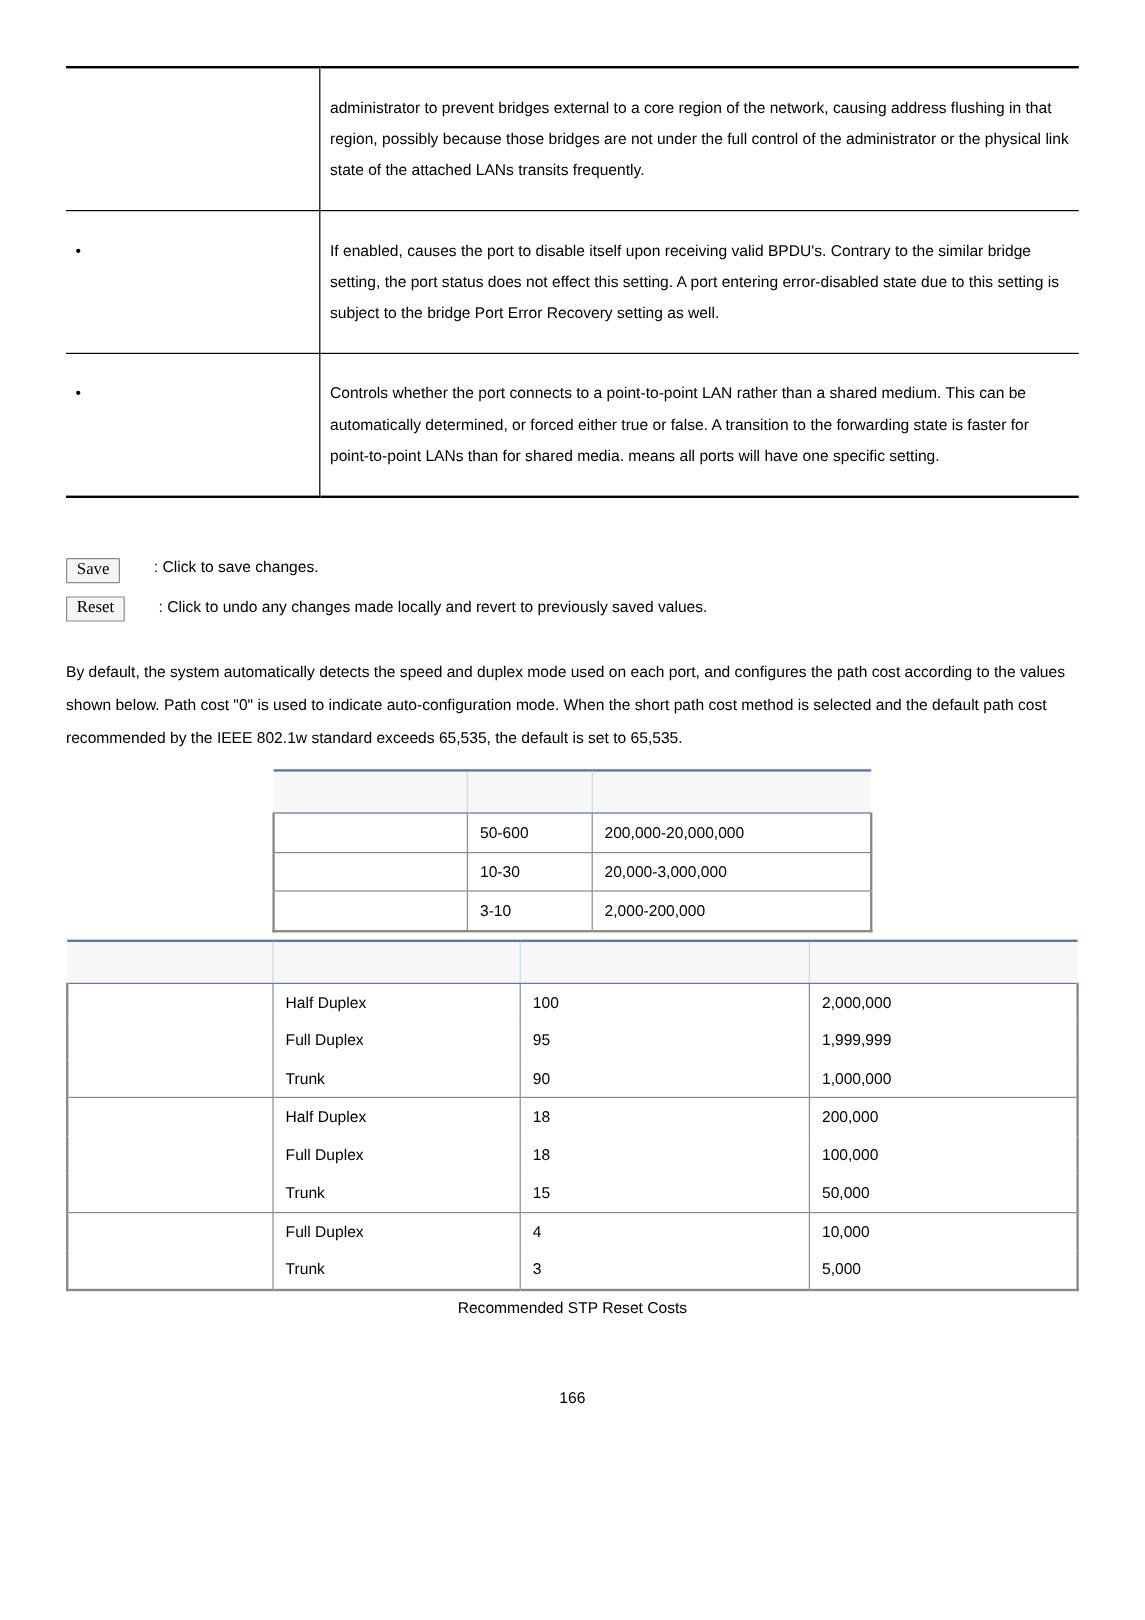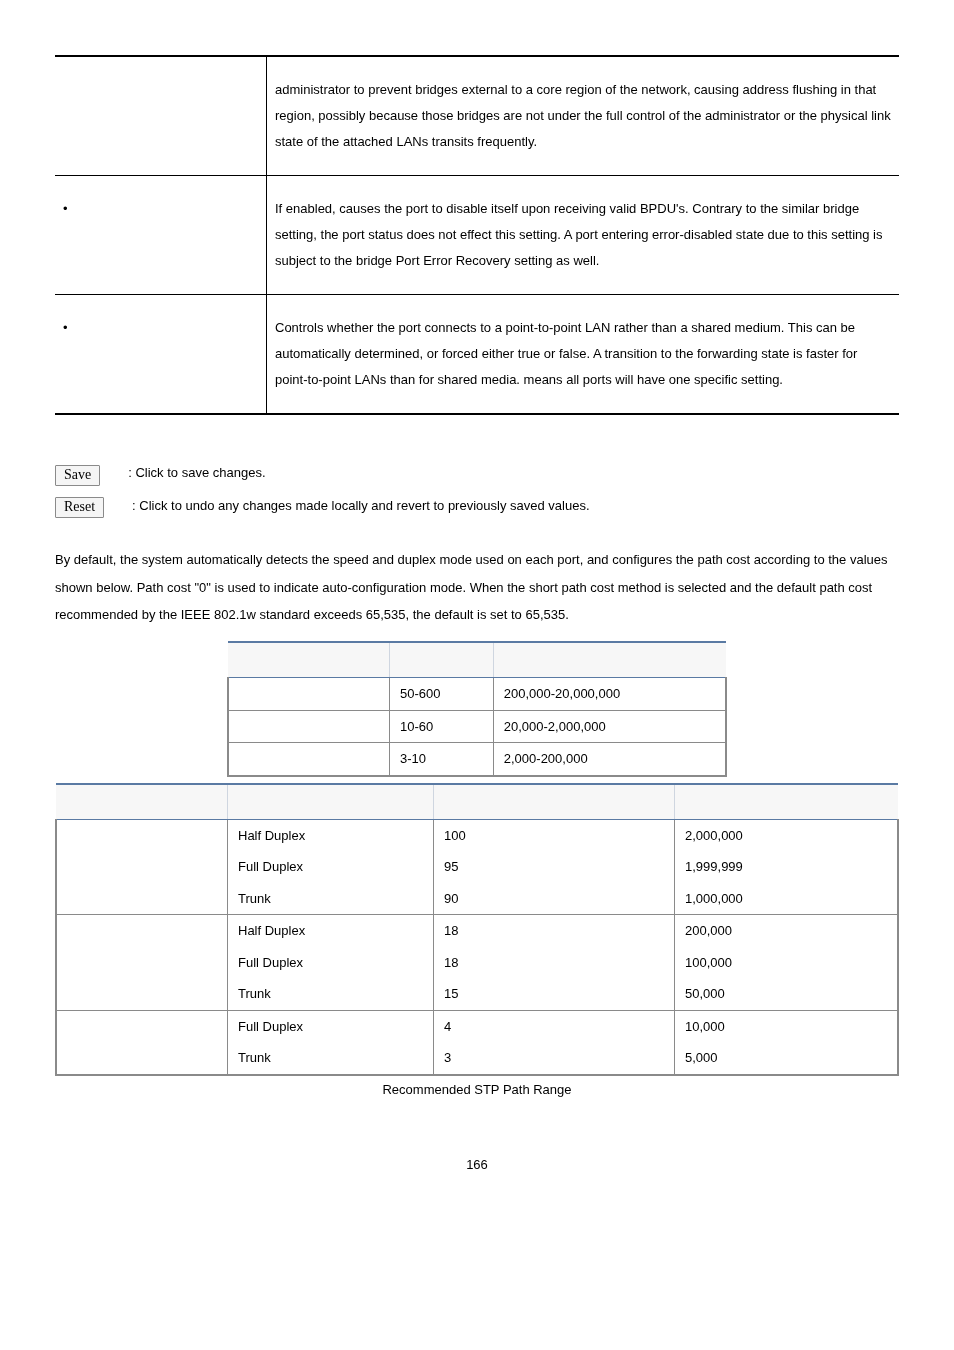--- a/index.html
+++ b/index.html
@@ -162,22 +162,22 @@
       <th></th>
       <th></th>
     </tr>
     <tr>
       <td class="c0"></td>
       <td>50-600</td>
       <td>200,000-20,000,000</td>
     </tr>
     <tr>
       <td class="c0"></td>
-      <td>10-60</td>
-      <td>20,000-2,000,000</td>
+      <td>10-30</td>
+      <td>20,000-3,000,000</td>
     </tr>
     <tr>
       <td class="c0"></td>
       <td>3-10</td>
       <td>2,000-200,000</td>
     </tr>
   </tbody>
     </table>
 
   <table class="tbl-costs">
@@ -234,16 +234,16 @@
       <td>10,000</td>
     </tr>
     <tr class="last-row">
       <td class="c0"></td>
       <td class="c1">Trunk</td>
       <td class="c2">3</td>
       <td>5,000</td>
     </tr>
   </tbody>
     </table>
-  <div class="caption">Recommended STP Path Range</div>
+  <div class="caption">Recommended STP Reset Costs</div>
 
   <div class="page-num">166</div>
 </div>
 
 </body></html>

